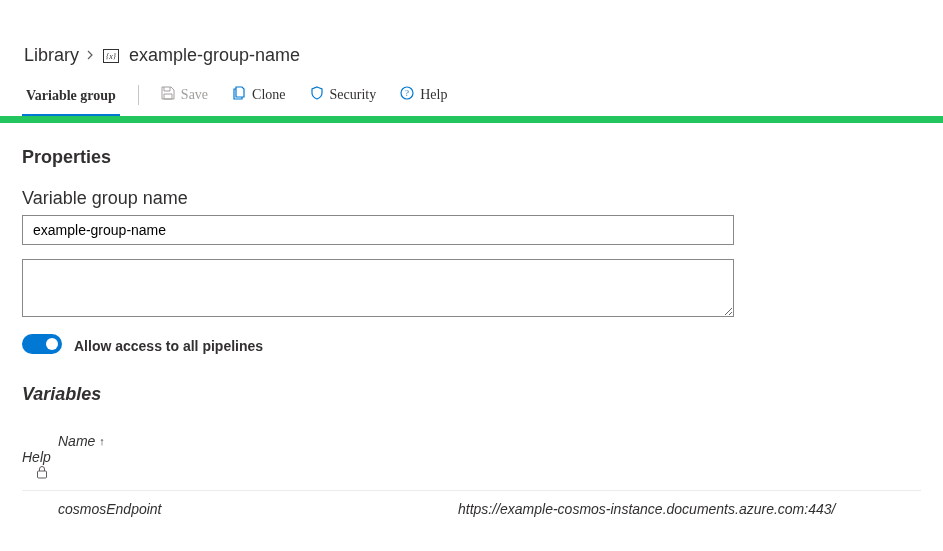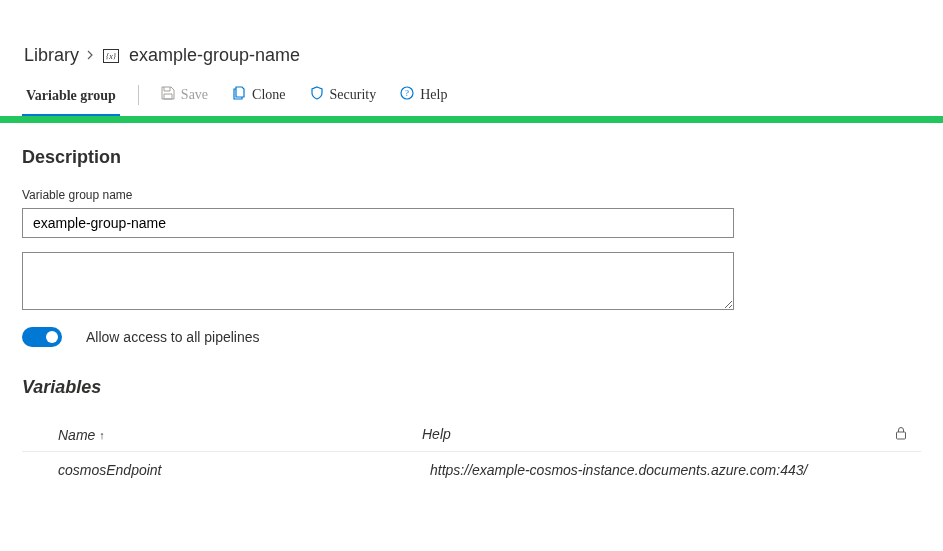--- a/index.html
+++ b/index.html
@@ -75,21 +75,21 @@
     h2 {
       font-size: 18px;
       font-weight: 600;
       margin-bottom: 20px;
     }
     .field {
       margin-bottom: 14px;
     }
     .field label {
       display: block;
-      font-size: 12px;
+      font-size: 18px;
       margin-bottom: 6px;
     }
     .field input[type="text"] {
       width: 712px;
       padding: 6px 10px;
       font-size: 14px;
       border: 1px solid #8a8886;
       font-family: inherit;
       background: #fff;
     }
@@ -97,23 +97,24 @@
       width: 712px;
       height: 58px;
       padding: 6px 10px;
       font-size: 14px;
       border: 1px solid #8a8886;
       font-family: inherit;
       resize: both;
     }
     .toggle-row {
       display: flex;
-      align-items: center;
-      gap: 24px;
+      align-items: flex-end;
+      gap: 12px;
       margin-bottom: 12px;
+      font-weight: bold;
     }
     .toggle {
       position: relative;
       width: 40px;
       height: 20px;
       border-radius: 10px;
       cursor: pointer;
     }
     .toggle.on { background: #0078d4; }
     .toggle.off { background: #fff; border: 1px solid #323130; }
@@ -132,20 +133,21 @@
     }
     .vars-section { margin-top: 30px; font-style: italic; }
     .vars-table {
       width: 100%;
       margin-top: 18px;
     }
     .vars-header {
       display: flex;
       border-bottom: 1px solid #edebe9;
       padding: 8px 0;
+      flex-direction: column;
     }
     .vars-header .col-name {
       width: 400px;
       padding-left: 36px;
       display: flex;
       align-items: center;
       gap: 4px;
     }
     .vars-header .col-value { flex: 1; }
     .vars-header .col-lock {
@@ -155,21 +157,21 @@
     }
     .vars-row {
       display: flex;
       padding: 10px 0;
       gap: 8px;
     }
     .vars-row .col-name {
       width: 400px;
       padding-left: 36px;
     }
-    .vars-row .col-value { flex: 1; }
+    .vars-row .col-value { flex: 1; margin-left: 28px; }
     .vars-row .col-lock { width: 40px; }
     .sort-arrow { font-size: 11px; }
   </style>
 </head>
 <body>
 
 <div class="breadcrumb">
   <a href="#">Library</a>
   <span class="chevron">
     <svg width="8" height="10" viewBox="0 0 8 10">
@@ -217,21 +219,21 @@
       <svg width="14" height="14" viewBox="0 0 14 14">
           <circle cx="7" cy="7" r="6" fill="none" stroke="#0078d4" stroke-width="1.2"></circle>
           <text x="7" y="10" font-size="9" text-anchor="middle" fill="#0078d4">?</text>
         </svg>
     </span>
     <span>Help</span>
   </div>
 </div>
 
 <div class="content">
-  <h2>Description</h2>
+  <h2>Properties</h2>
 
   <div class="field">
     <label>Variable group name</label>
     <input type="text" value="example-group-name" style="">
   </div>
 
   <div class="field">
     <textarea style=""></textarea>
   </div>
 

